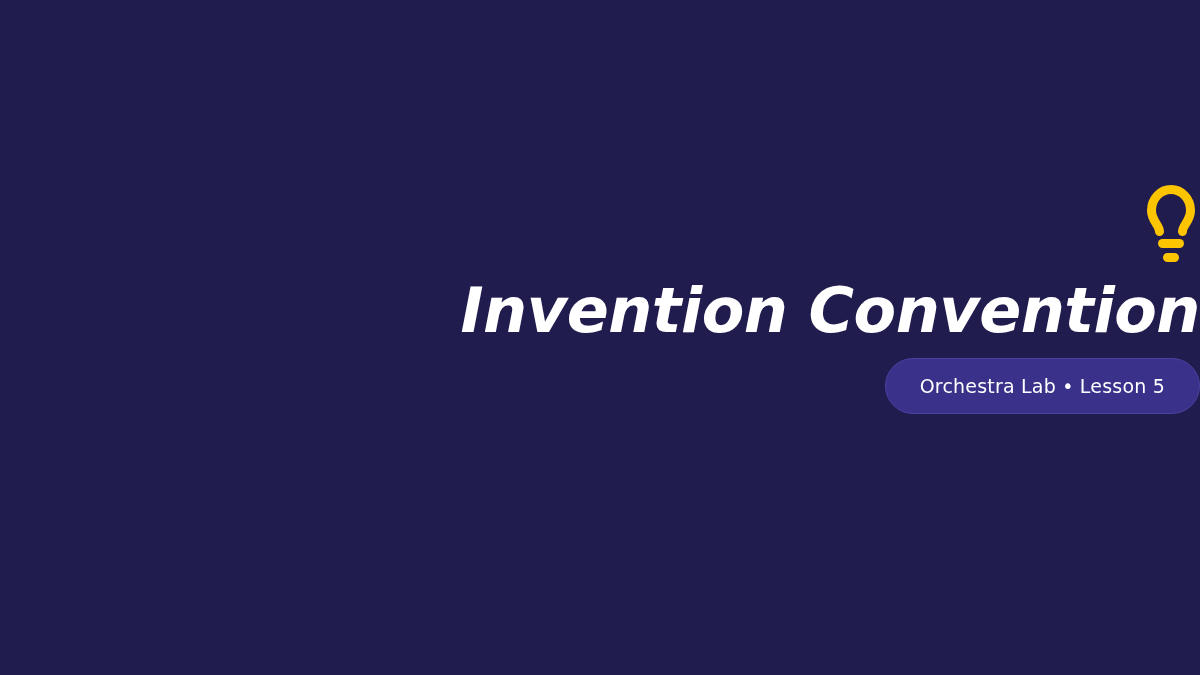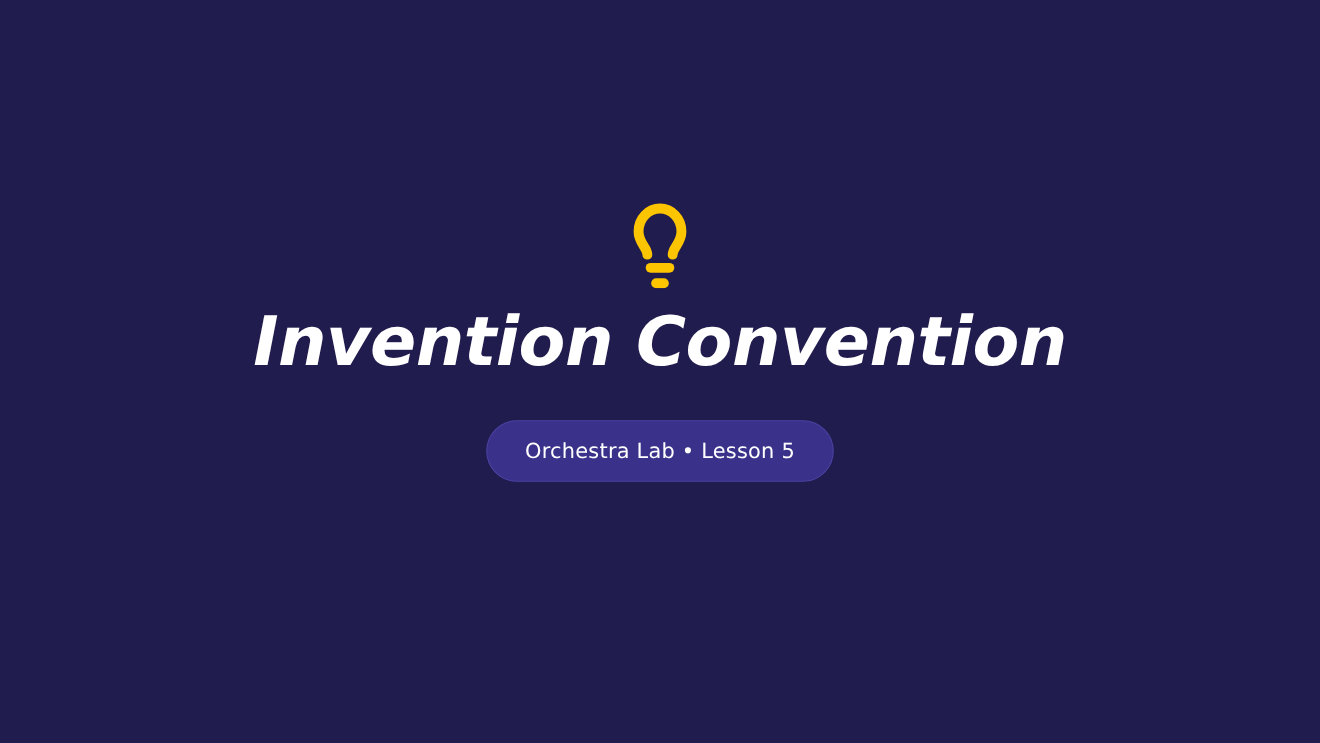--- a/index.html
+++ b/index.html
@@ -27,21 +27,21 @@
     box-sizing: border-box;
   }
 
   .hero {
     position: absolute;
     left: 0;
     right: 0;
     top: 178px;
     display: flex;
     flex-direction: column;
-    align-items: center;
+    align-items: flex-end;
   }
 
   
   .bulb-icon {
     width: 58px;
     height: 84px;
     display: block;
     line-height: 0;
   }
 
@@ -67,21 +67,21 @@
     font-weight: 400;
     letter-spacing: 4.2px;
     color: #96a0d6;
     line-height: 1.0;
     white-space: nowrap;
     text-align: center;
   }
 
   
   .badge {
-    margin-top: 40px;
+    margin-top: 16px;
     display: inline-flex;
     align-items: center;
     justify-content: center;
     height: 56px;
     padding: 0 34px;
     border-radius: 28px;
     background: #39318a;
     border: 1px solid #4a42a0;
     box-sizing: border-box;
     font-family: "DejaVu Sans", "Liberation Sans", sans-serif;

